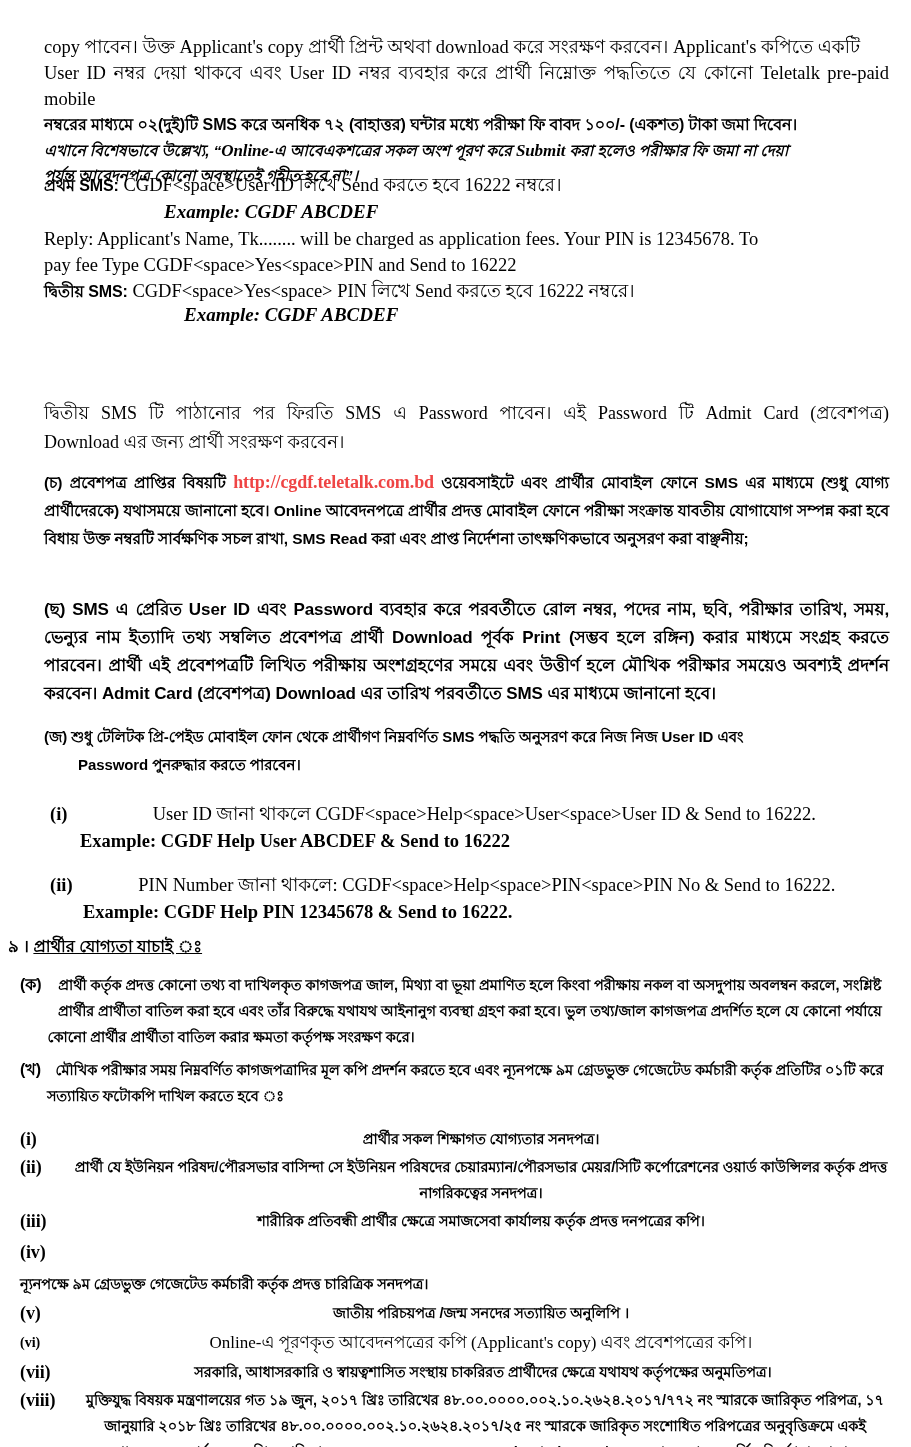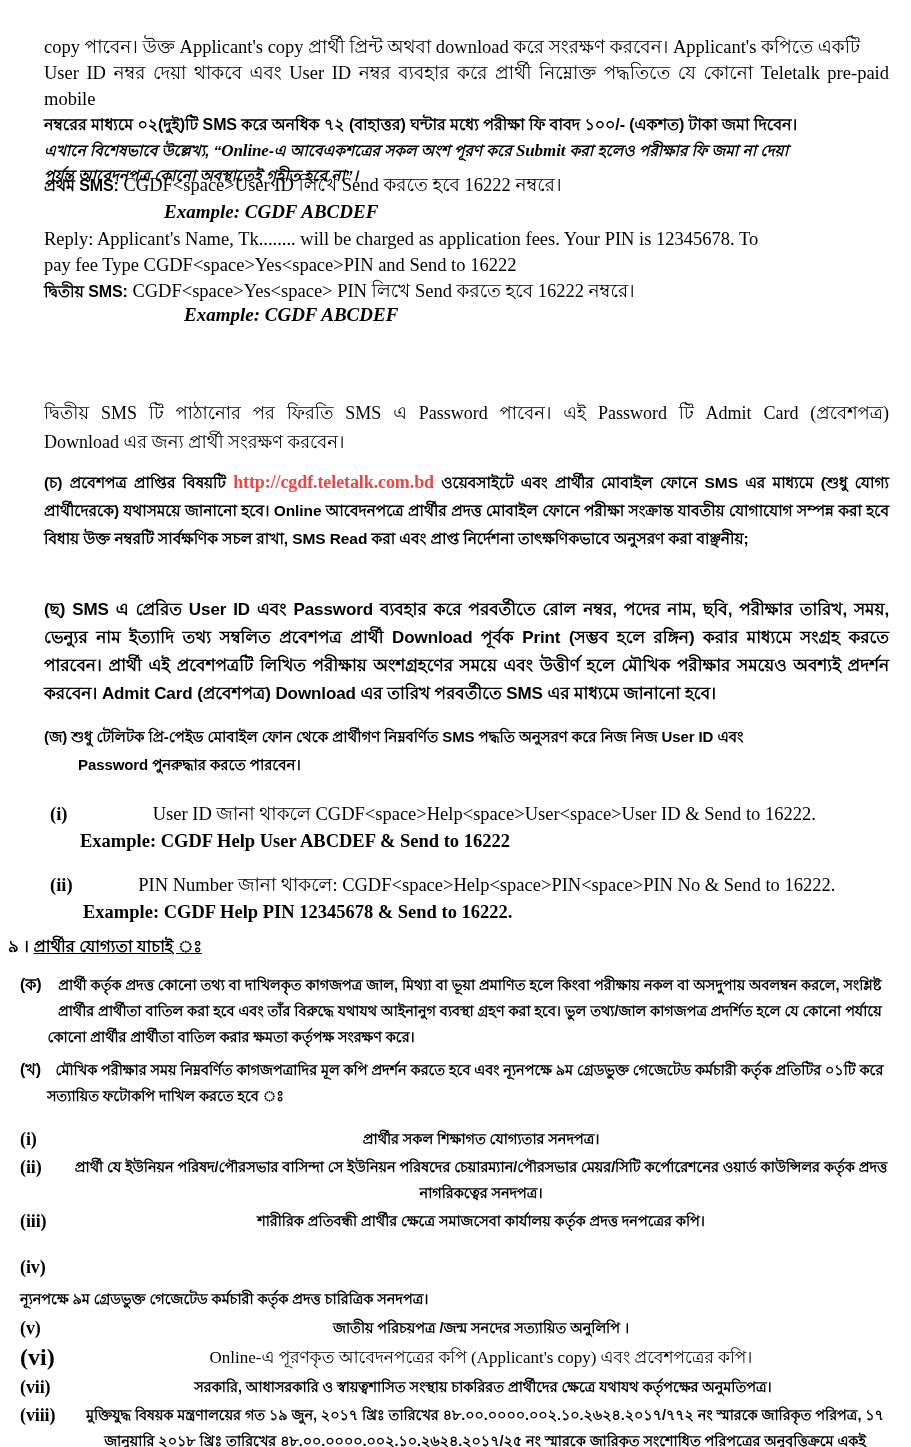--- a/index.html
+++ b/index.html
@@ -174,37 +174,37 @@
     <div class="hang bn" style="font-size:14.5px; line-height:26px; margin-bottom:2px;">
       <span class="marker serif b" style="font-size:18px; width:40px;">(i)</span>
       <span class="body">প্রার্থীর সকল শিক্ষাগত যোগ্যতার সনদপত্র।</span>
     </div>
 
     <div class="hang bn" style="font-size:14.5px; line-height:26px; margin-bottom:2px;">
       <span class="marker serif b" style="font-size:18px; width:40px;">(ii)</span>
       <span class="body">প্রার্থী যে ইউনিয়ন পরিষদ/পৌরসভার বাসিন্দা সে ইউনিয়ন পরিষদের চেয়ারম্যান/পৌরসভার মেয়র/সিটি কর্পোরেশনের ওয়ার্ড কাউন্সিলর কর্তৃক প্রদত্ত নাগরিকত্বের সনদপত্র।</span>
     </div>
 
-    <div class="hang bn" style="font-size:14.5px; line-height:26px; margin-bottom:20px;">
+    <div class="hang bn" style="font-size:14.5px; line-height:26px; margin-bottom:5px;">
       <span class="marker serif b" style="font-size:18px; width:40px;">(iii)</span>
       <span class="body">শারীরিক প্রতিবন্ধী প্রার্থীর ক্ষেত্রে সমাজসেবা কার্যালয় কর্তৃক প্রদত্ত দনপত্রের কপি।</span>
     </div>
 
     <div class="hang bn" style="font-size:14.5px; line-height:26px; margin-bottom:3px;flex-direction:column;">
       <span class="marker serif b" style="font-size:18px; width:40px;">(iv)</span>
       <span class="body">ন্যূনপক্ষে ৯ম গ্রেডভুক্ত গেজেটেড কর্মচারী কর্তৃক প্রদত্ত চারিত্রিক সনদপত্র।</span>
     </div>
 
     <div class="hang bn" style="font-size:14.5px; line-height:26px; margin-bottom:3px;">
       <span class="marker serif b" style="font-size:18px; width:40px;">(v)</span>
       <span class="body">জাতীয় পরিচয়পত্র /জন্ম সনদের সত্যায়িত অনুলিপি ।</span>
     </div>
 
     <div class="hang" style="font-size:17px; line-height:27px; margin-bottom:3px; font-family:'Liberation Serif', serif;">
-      <span class="marker serif b" style="font-size:24px; width:40px;">(vi)</span>
+      <span class="marker serif b" style="font-size:14px; width:40px;">(vi)</span>
       <span class="body serif">Online-এ পূরণকৃত আবেদনপত্রের কপি (Applicant's copy) এবং প্রবেশপত্রের কপি।</span>
     </div>
 
     <div class="hang bn" style="font-size:14.5px; line-height:26px; margin-bottom:2px;">
       <span class="marker serif b" style="font-size:18px; width:44px;">(vii)</span>
       <span class="body">সরকারি, আধাসরকারি ও স্বায়ত্বশাসিত সংস্থায় চাকরিরত প্রার্থীদের ক্ষেত্রে যথাযথ কর্তৃপক্ষের অনুমতিপত্র।</span>
     </div>
 
     <div class="hang bn" style="font-size:14.5px; line-height:26px;">
       <span class="marker serif b" style="font-size:18px; width:48px;">(viii)</span>

